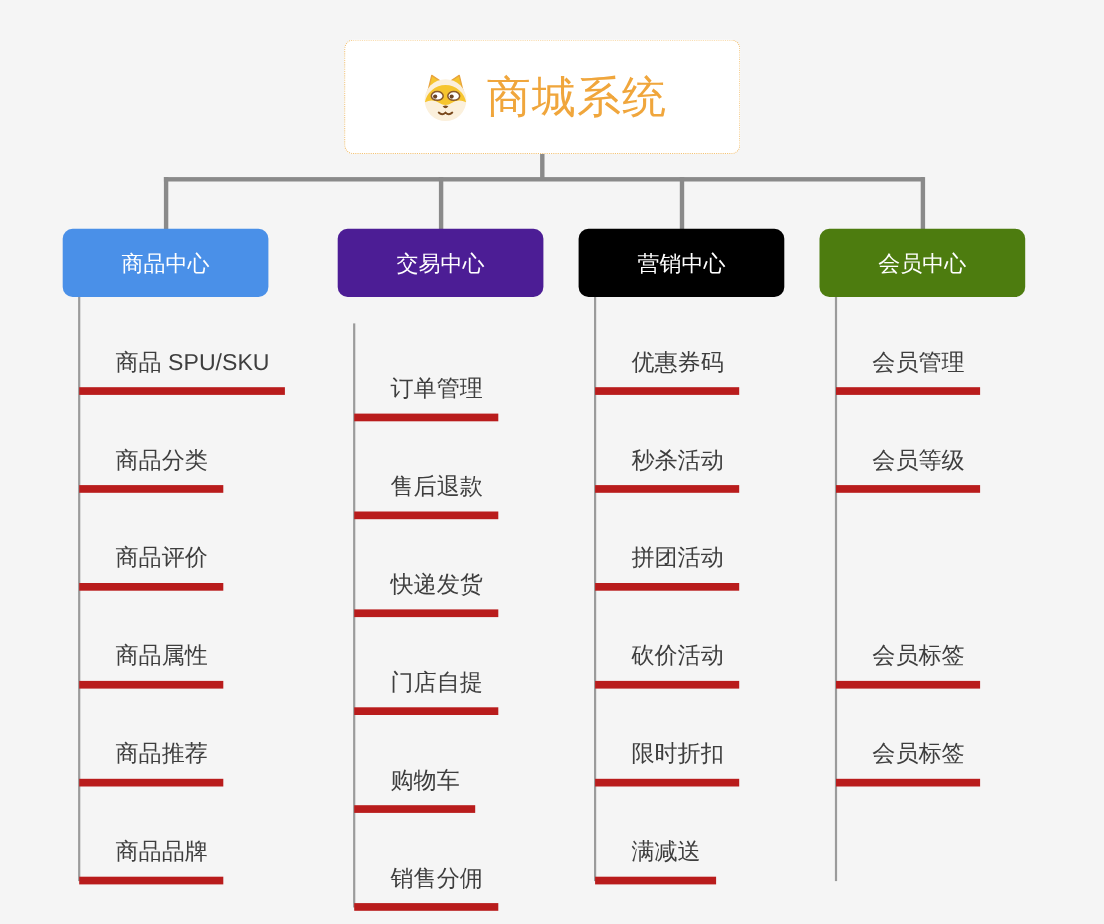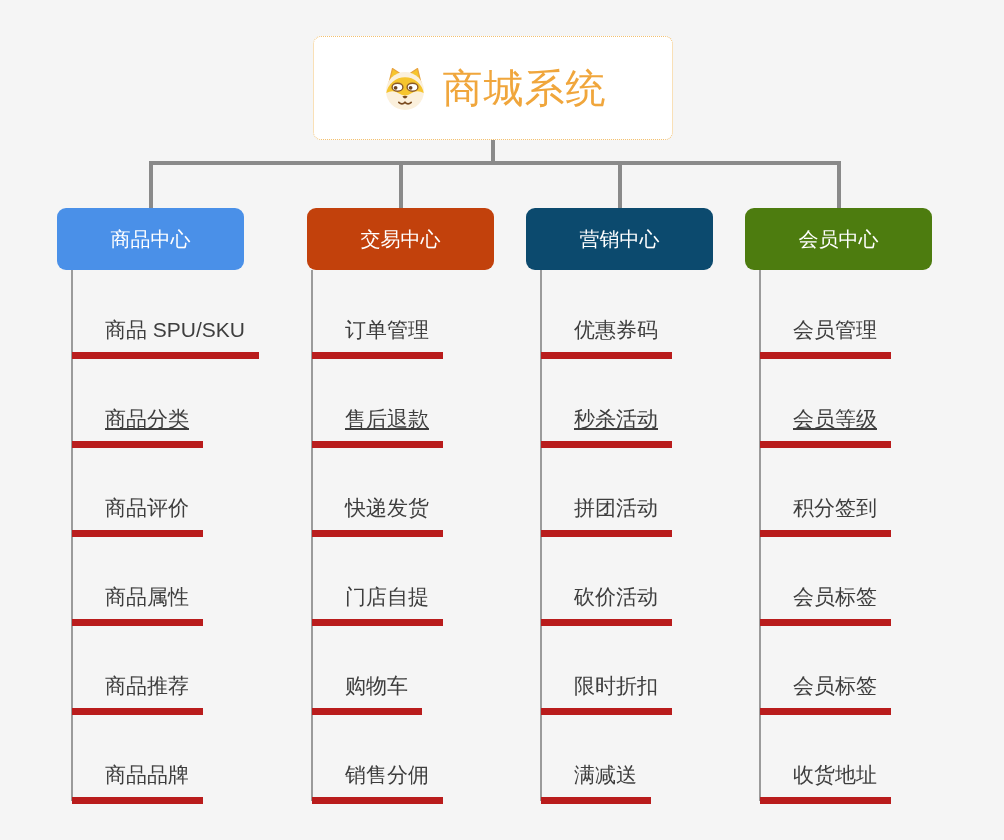--- a/index.html
+++ b/index.html
@@ -66,42 +66,42 @@
   .branch-pos-3 { left: 745px; }
 
   
   .leaf-col {
     position: absolute;
     top: 270px;
     width: 260px;
     height: 534px;
   }
   .col-0 { left: 71px; }
-  .col-1 { left: 311px; }
+  .col-1 { left: 321px; margin-top: 24px; }
   .col-2 { left: 540px; }
   .col-3 { left: 759px; }
   .trunk {
     position: absolute;
     left: 0; top: 0;
     width: 2px; height: 531px;
     background: #9B9B9B;
   }
   .leaf {
     position: absolute;
     left: 1px;
     padding: 0 14px 9px 33px;
     border-bottom: 7px solid #b91c1c;
     font-size: 21px;
     line-height: 26px;
     color: #3E3E3E;
     white-space: nowrap;
     cursor: default;
   }
   .l-0 { top: 47px; }
-  .l-1 { top: 136px; text-decoration: underline; }
+  .l-1 { top: 136px; }
   .l-2 { top: 225px; }
   .l-3 { top: 314px; }
   .l-4 { top: 403px; }
   .l-5 { top: 492px; }
 </style>
 </head>
 <body>
 
 <div id="canvas">
 
@@ -126,24 +126,24 @@
   <div class="conn conn-root-v"></div>
   <div class="conn conn-bus"></div>
   <div class="conn conn-drop drop-0"></div>
   <div class="conn conn-drop drop-1"></div>
   <div class="conn conn-drop drop-2"></div>
   <div class="conn conn-drop drop-3"></div>
 
   <div class="branch-node branch-pos-0" style="background: rgb(74, 144, 232);">
     <span>商品中心</span>
   </div>
-  <div class="branch-node branch-pos-1" style="background: #c2410c;">
+  <div class="branch-node branch-pos-1" style="background: #4c1d95;">
     <span>交易中心</span>
   </div>
-  <div class="branch-node branch-pos-2" style="background: #0c4a6e; align-items: center;">
+  <div class="branch-node branch-pos-2" style="background: #000000; align-items: center;">
     <span>营销中心</span>
   </div>
   <div class="branch-node branch-pos-3" style="background: #4d7c0f;">
     <span>会员中心</span>
   </div>
 
   <div class="leaf-col col-0">
     <div class="trunk"></div>
     <div class="leaf l-0">商品 SPU/SKU</div>
     <div class="leaf l-1">商品分类</div>
@@ -170,19 +170,17 @@
     <div class="leaf l-2">拼团活动</div>
     <div class="leaf l-3">砍价活动</div>
     <div class="leaf l-4">限时折扣</div>
     <div class="leaf l-5">满减送</div>
   </div>
 
   <div class="leaf-col col-3">
     <div class="trunk"></div>
     <div class="leaf l-0">会员管理</div>
     <div class="leaf l-1">会员等级</div>
-    <div class="leaf l-2">积分签到</div>
     <div class="leaf l-3">会员标签</div>
     <div class="leaf l-4">会员标签</div>
-    <div class="leaf l-5">收货地址</div>
   </div>
 
 </div>
 
 </body></html>

